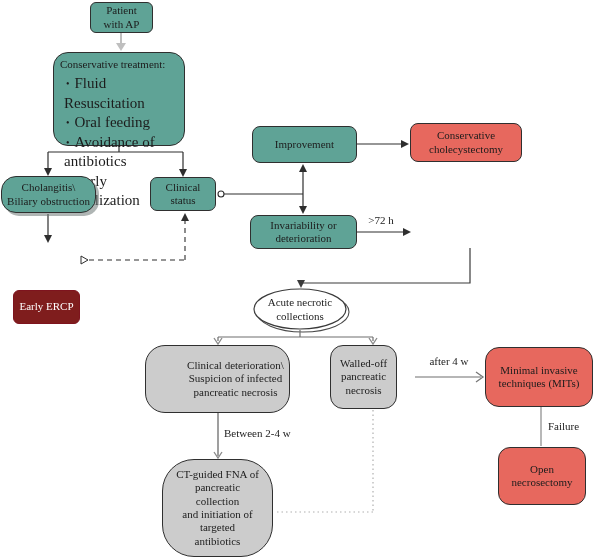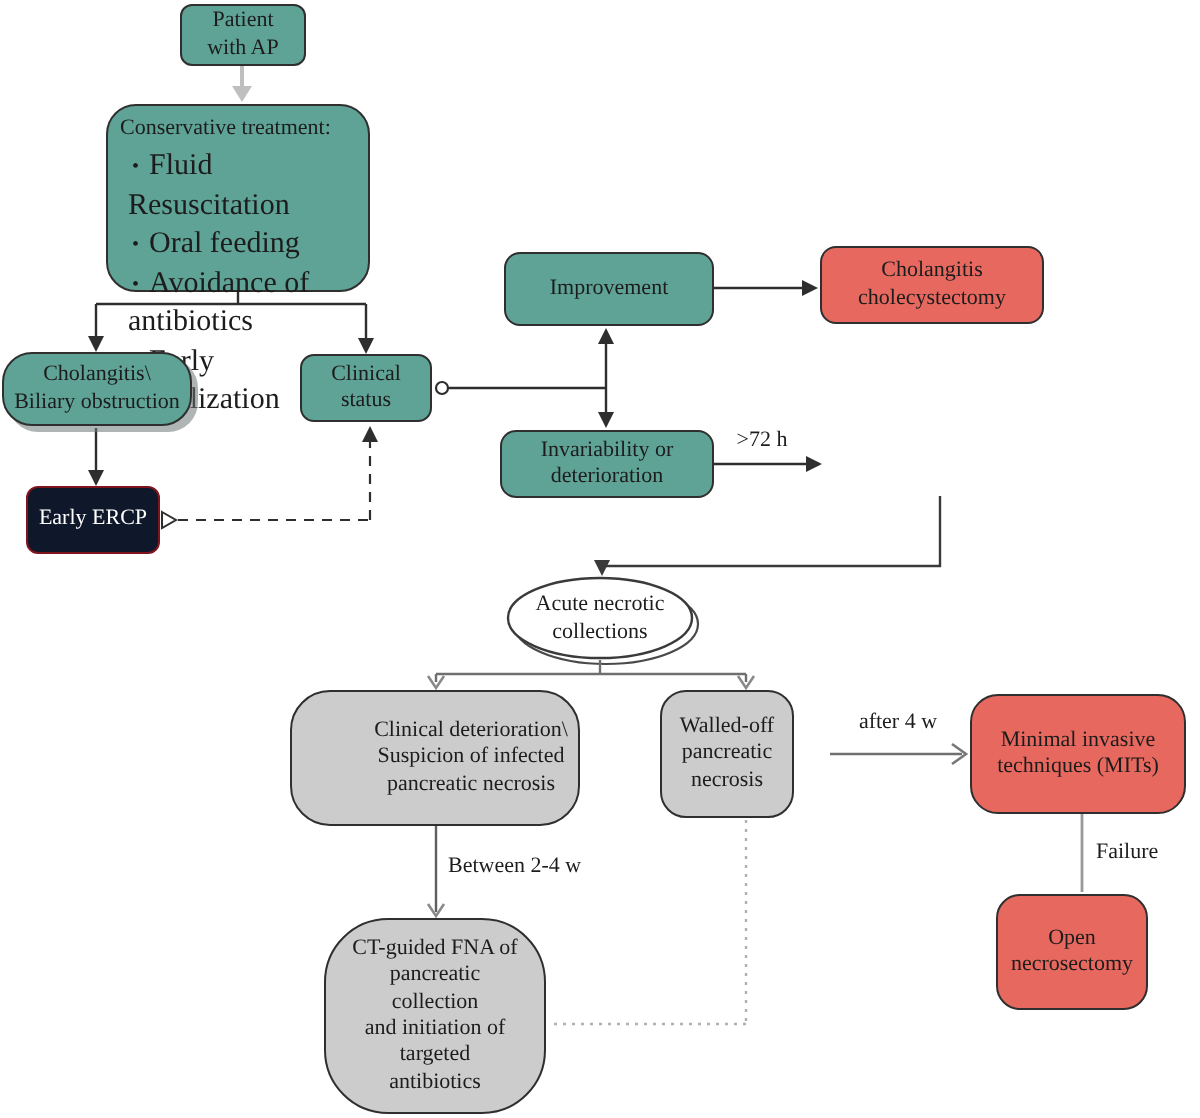--- a/index.html
+++ b/index.html
@@ -10,21 +10,21 @@
   .layer { position:absolute; left:0; top:0; width:600px; height:559px; }
   .node {
     position:absolute; box-sizing:border-box;
     border:1.2px solid #2f2f2f;
     display:flex; align-items:center; justify-content:center;
     text-align:center; color:#1c1c1c;
     font-size:11px; line-height:1.22;
   }
   .node > span { white-space:pre-line; display:block; }
   .teal    { background:#5fa396; }
-  .darkred { background:#0f172a; color:#ffffff; border-color:#7e141e; }
+  .darkred { background:#7f1d1d; color:#ffffff; border-color:#7e141e;margin-top:47px; }
   .salmon  { background:#e7685e; }
   .yellow  { background:#f6cd4b; }
   .gray    { background:#cccccc; }
 
   .patient        { left:90px;  top:2px;   width:63px;  height:31px; border-radius:6px; }
   .conservative   { left:53px;  top:52px;  width:132px; height:94px; border-radius:15px;
                     display:block; text-align:left; padding:5px 2px 0 6px; font-size:11px; }
   .cons-title     { font-size:11px; }
   .cons-list      { list-style:none; margin:3px 0 0 0; padding:0 0 0 4px; font-size:15px; line-height:1.3; }
   .cons-list li::before { content:"\2022"; margin:0 5px 0 2px; font-size:10px; position:relative; top:-1px; }
@@ -33,21 +33,21 @@
   .clinicalstatus { left:150px; top:177px; width:66px;  height:34px; border-radius:7px; }
   .earlyercp      { left:13px;  top:243px; width:67px;  height:34px; border-radius:6px; }
   .improvement    { left:252px; top:126px; width:105px; height:37px; border-radius:8px; }
   .laparoscopic   { left:410px; top:123px; width:112px; height:39px; border-radius:8px; }
   .invariability  { left:250px; top:215px; width:107px; height:34px; border-radius:8px; }
   .initialct      { left:412px; top:217px; width:116px; height:31px; border-radius:8px; }
   .clinicaldet    { left:145px; top:345px; width:145px; height:68px; border-radius:20px;padding-left:36px; }
   .walledoff      { left:330px; top:345px; width:67px;  height:64px; border-radius:13px; }
   .mits           { left:485px; top:347px; width:108px; height:60px; border-radius:14px; }
   .fna            { left:162px; top:459px; width:111px; height:98px; border-radius:32px; }
-  .opennecro      { left:498px; top:447px; width:76px;  height:58px; border-radius:12px; }
+  .opennecro      { left:498px; top:447px; width:88px;  height:58px; border-radius:12px; }
 
   .ellipse-label  { position:absolute; left:253px; top:291px; width:94px; height:37px;
                     display:flex; align-items:center; justify-content:center; text-align:center;
                     font-size:11px; line-height:1.25; color:#1c1c1c; }
   .ellipse-label > span { white-space:pre-line; }
 
   .elabel { position:absolute; font-size:11px; color:#1c1c1c; }
   .lbl-72h     { left:360px; top:214px; width:42px; text-align:center; }
   .lbl-between { left:224px; top:427px; width:90px; text-align:left; }
   .lbl-after   { left:420px; top:355px; width:58px; text-align:center; }
@@ -170,21 +170,21 @@
 
   <div class="node darkred earlyercp">
     <span>Early ERCP</span>
   </div>
 
   <div class="node teal improvement">
     <span>Improvement</span>
   </div>
 
   <div class="node salmon laparoscopic">
-    <span>Cholangitis
+    <span>Conservative
 cholecystectomy</span>
   </div>
 
   <div class="node teal invariability">
     <span>Invariability or
 deterioration</span>
   </div>
 
 
   <div class="ellipse-label">

